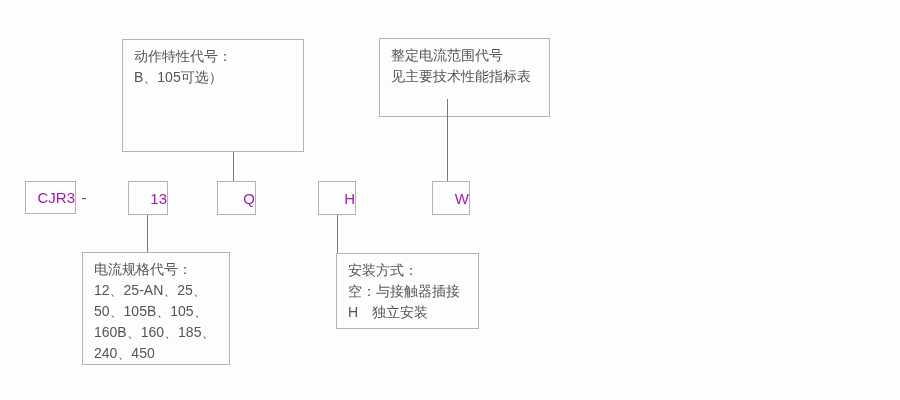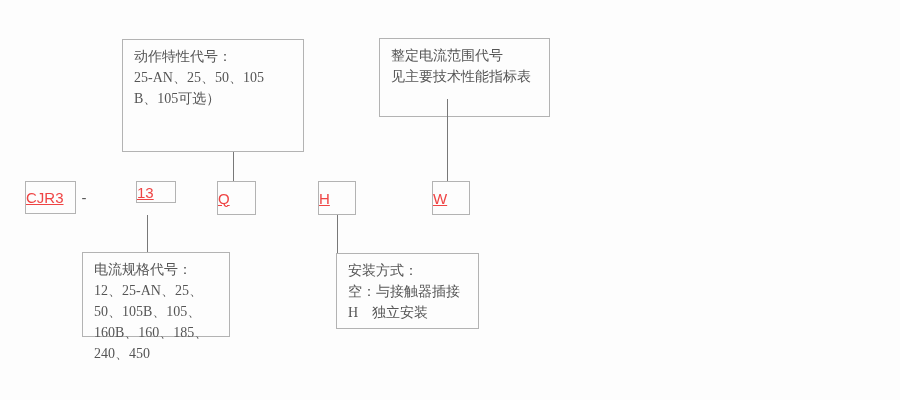--- a/index.html
+++ b/index.html
@@ -16,78 +16,75 @@
     overflow: hidden;
   }
   .callout {
     position: absolute;
     box-sizing: border-box;
     border: 1px solid #b3b3b3;
     background: #fdfdfd;
     color: #555555;
     font-size: 14px;
     padding: 6px 10px 0 11px;
-    font-family: Liberation Serif, serif;
   }
   .callout .line {
     line-height: 21px;
     white-space: nowrap;
   }
   .code-box {
     position: absolute;
     box-sizing: border-box;
     border: 1px solid #b3b3b3;
     background: #fdfdfd;
-    color: #ef4444;
+    color: #a21caf;
     font-size: 15px;
     display: flex;
     align-items: center;
-    justify-content: flex-start;
-    text-decoration: underline;
+    justify-content: flex-end;
   }
   .dash {
     position: absolute;
     color: #595959;
     font-size: 15px;
     display: flex;
     align-items: center;
     justify-content: center;
   }
   .vline {
     position: absolute;
     width: 1px;
     background: #787878;
   }
 
   
   #box-action   { left: 122px; top: 39px;  width: 182px; height: 113px; }
   #box-range    { left: 379px; top: 38px;  width: 171px; height: 79px;  }
-  #box-spec     { left: 82px;  top: 252px; width: 148px; height: 85px; }
+  #box-spec     { left: 82px;  top: 252px; width: 148px; height: 113px; }
   #box-mount    { left: 336px; top: 253px; width: 143px; height: 76px;  }
 
   #box-prefix   { left: 25px;  top: 181px; width: 51px; height: 33px; }
   #sep-dash     { left: 77px;  top: 181px; width: 14px; height: 33px; }
-  #box-code-13  { left: 128px; top: 181px; width: 40px; height: 22px; margin-left: 8px; }
+  #box-code-13  { left: 128px; top: 181px; width: 40px; height: 34px; }
   #box-code-q   { left: 217px; top: 181px; width: 39px; height: 34px; }
   #box-code-h   { left: 318px; top: 181px; width: 38px; height: 34px; }
   #box-code-w   { left: 432px; top: 181px; width: 38px; height: 34px; }
 
   #line-action-q { left: 233px; top: 152px; height: 29px; }
   #line-range-w  { left: 447px; top: 99px;  height: 82px; }
   #line-13-spec  { left: 147px; top: 215px; height: 37px; }
   #line-h-mount  { left: 337px; top: 215px; height: 38px; }
 </style>
 </head>
 <body>
 
 <div class="canvas">
 
   <div class="callout" id="box-action">
     <div class="line">动作特性代号：</div>
-    <div class="line">25-AN、25、50、105</div>
     <div class="line">B、105可选）</div>
   </div>
 
   <div class="callout" id="box-range">
     <div class="line">整定电流范围代号</div>
     <div class="line">见主要技术性能指标表</div>
   </div>
 
   <div class="code-box" id="box-prefix">
     <span>CJR3</span>

